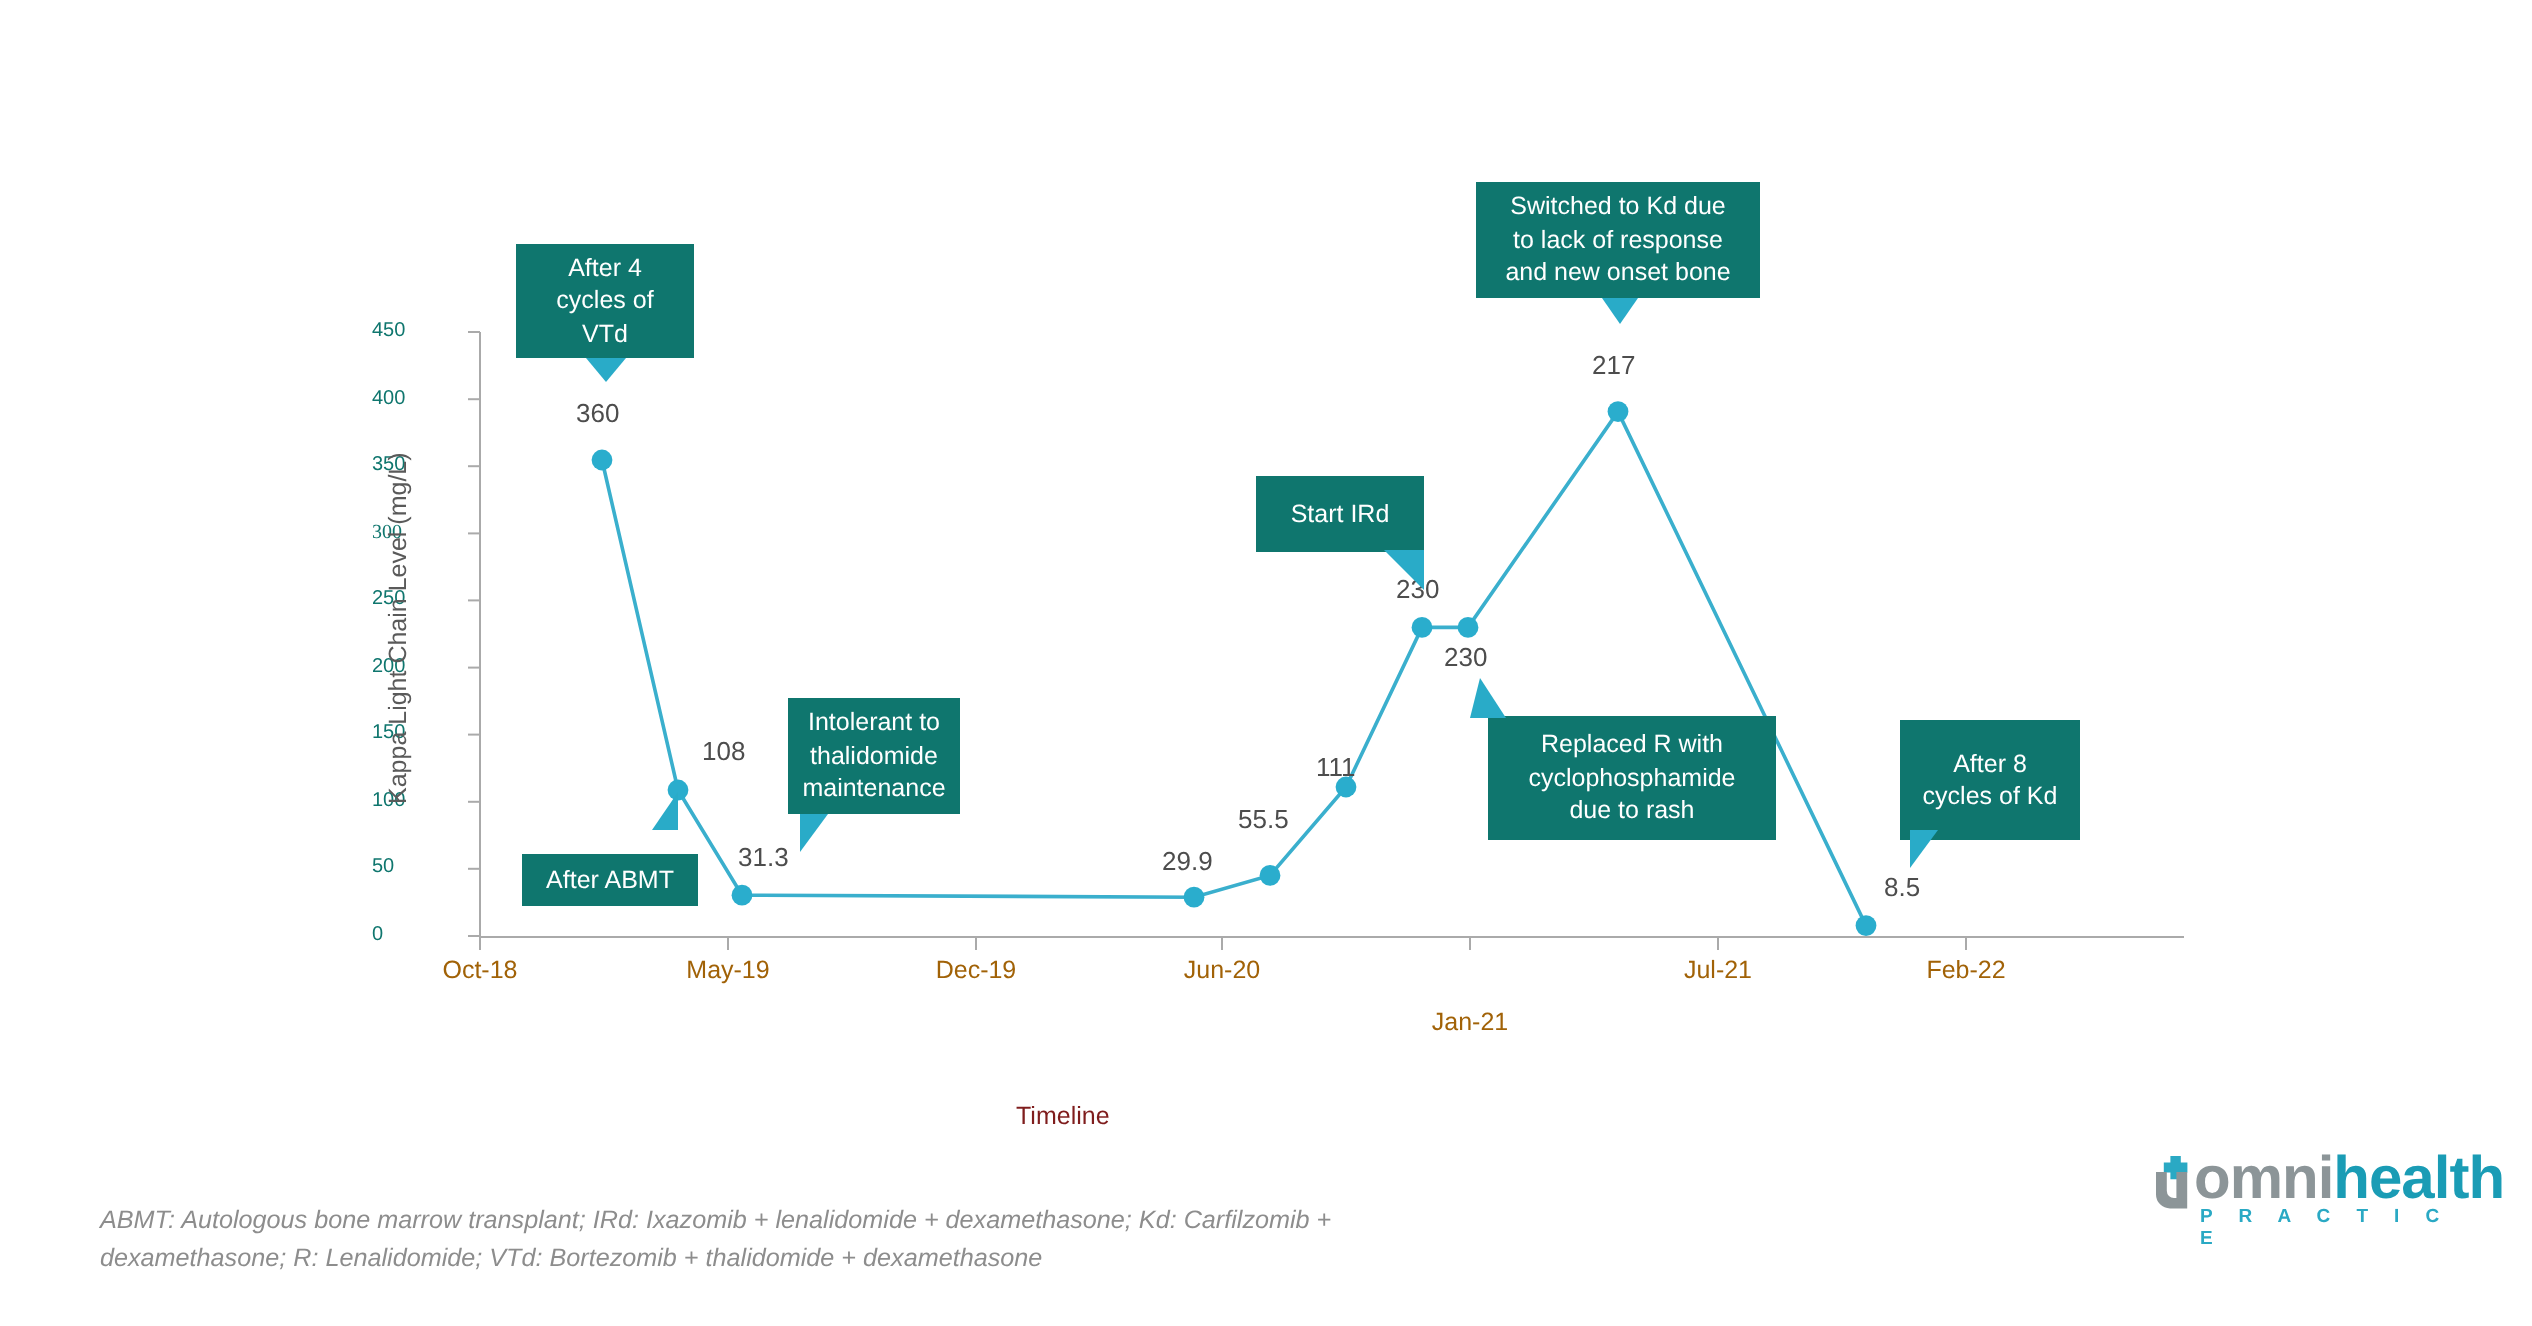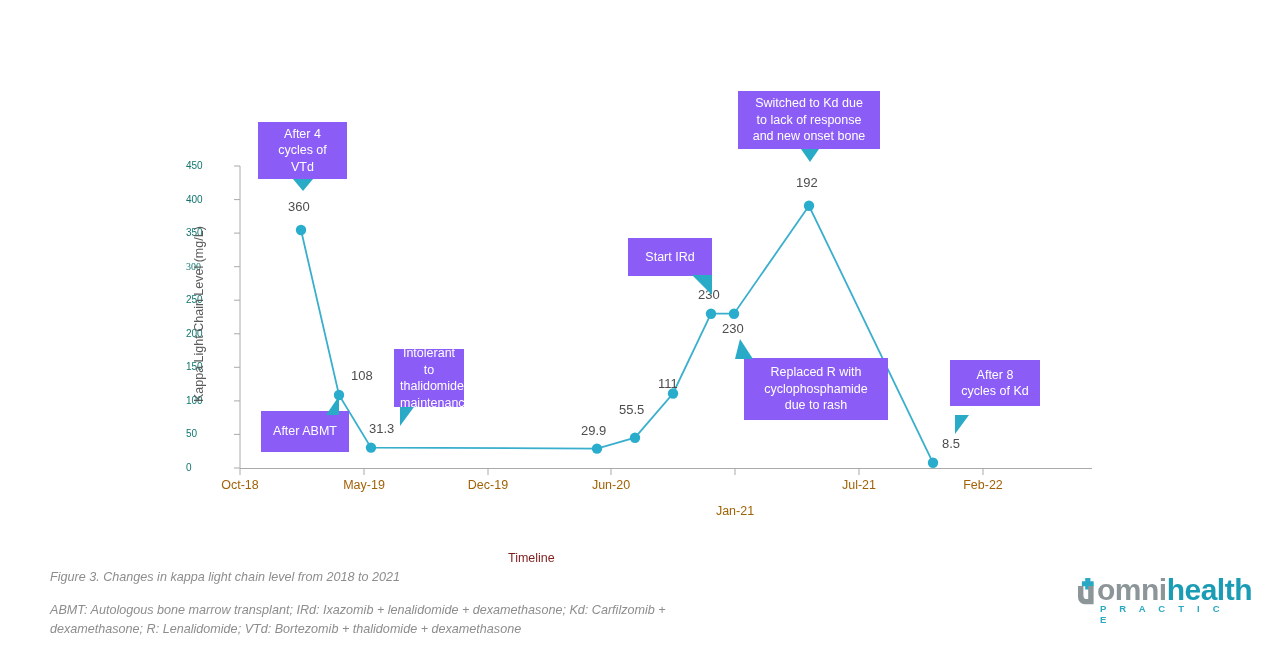--- a/index.html
+++ b/index.html
@@ -34,21 +34,21 @@
     white-space:nowrap;
   }
 
   
   .plabel{
     position:absolute;font-size:13px;color:#4d4d4d;white-space:nowrap;
   }
 
   
   .callout{
-    position:absolute;background:#8b5cf6;color:#ffffff;
+    position:absolute;background:#0f766e;color:#ffffff;
     font-size:12.5px;line-height:16.5px;text-align:center;
     display:flex;align-items:center;justify-content:center;
     box-sizing:border-box;padding:4px 6px;
   }
   .callout .ctext{display:block;width:100%;white-space:pre-line;}
   .tail{position:absolute;width:0;height:0;}
 
   
   .caption{
     position:absolute;font-style:italic;color:#8d8d8d;
@@ -144,38 +144,38 @@
     <div class="axis-title-y" style="left:192px;top:402px;">Kappa Light Chain Level (mg/L)</div>
 
     <div class="plabel" style="left:288px;top:199px;">360</div>
     <div class="plabel" style="left:351px;top:368px;">108</div>
     <div class="plabel" style="left:369px;top:421px;">31.3</div>
     <div class="plabel" style="left:581px;top:423px;">29.9</div>
     <div class="plabel" style="left:619px;top:402px;">55.5</div>
     <div class="plabel" style="left:658px;top:376px;">111</div>
     <div class="plabel" style="left:698px;top:287px;">230</div>
     <div class="plabel" style="left:722px;top:321px;">230</div>
-    <div class="plabel" style="left:796px;top:175px;">192</div>
+    <div class="plabel" style="left:796px;top:175px;">217</div>
     <div class="plabel" style="left:942px;top:436px;">8.5</div>
 
     <div class="callout" style="left:258px;top:122px;width:89px;height:57px;">
       <span class="ctext">After 4
 cycles of
 VTd</span>
     </div>
     <div class="tail" style="left:293px;top:179px;border-left:10px solid transparent;border-right:10px solid transparent;border-top:12px solid #29abc8;"></div>
 
-    <div class="callout" style="left:261px;top:411px;width:88px;height:41px;">
+    <div class="callout" style="left:261px;top:427px;width:88px;height:26px;">
       <span class="ctext">After ABMT</span>
     </div>
     <svg style="position:absolute;left:326px;top:396px;width:28px;height:22px;overflow:visible;">
       <polygon points="0,19 13,0 13,19" fill="#29abc8"></polygon>
     </svg>
 
-    <div class="callout" style="left:394px;top:349px;width:70px;height:58px;">
+    <div class="callout" style="left:394px;top:349px;width:86px;height:58px;">
       <span class="ctext">Intolerant to
 thalidomide
 maintenance</span>
     </div>
     <svg style="position:absolute;left:400px;top:406px;width:26px;height:22px;overflow:visible;">
       <polygon points="0,20 0,1 14,1" fill="#29abc8"></polygon>
     </svg>
 
     <div class="callout" style="left:628px;top:238px;width:84px;height:38px;">
       <span class="ctext">Start IRd</span>
@@ -193,31 +193,30 @@
 
     <div class="callout" style="left:716px;top:358px;width:144px;height:62px;margin-left:28px;">
       <span class="ctext">Replaced R with
 cyclophosphamide
 due to rash</span>
     </div>
     <svg style="position:absolute;left:735px;top:339px;width:26px;height:22px;overflow:visible;">
       <polygon points="0,20 5,0 18,20" fill="#29abc8"></polygon>
     </svg>
 
-    <div class="callout" style="left:950px;top:360px;width:90px;height:46px;">
+    <div class="callout" style="left:950px;top:360px;width:90px;height:60px;">
       <span class="ctext">After 8
 cycles of Kd</span>
     </div>
     <svg style="position:absolute;left:955px;top:414px;width:26px;height:22px;overflow:visible;">
       <polygon points="0,20 0,1 14,1" fill="#29abc8"></polygon>
     </svg>
 
   </div>
 
-  <div class="caption" style="left:50px;top:568px;width:700px;">Figure 3. Changes in kappa light chain level from 2018 to 2021</div>
   <div class="caption" style="left:50px;top:601px;width:680px;">ABMT: Autologous bone marrow transplant; IRd: Ixazomib + lenalidomide + dexamethasone; Kd: Carfilzomib + dexamethasone; R: Lenalidomide; VTd: Bortezomib + thalidomide + dexamethasone</div>
 
   <div class="logo">
     <svg class="logo-mark" width="30" height="28" viewBox="0 0 30 28">
 
       <path d="M10.2 0 h5.2 v3.3 h3.3 v5.0 h-3.3 v3.3 h-5.2 v-3.3 h-3.3 v-5.0 h3.3 z" fill="#2aa9c4"></path>
 
       <path d="M3.0 8.0 h5.4 v9.4 a3.6 3.6 0 0 0 3.6 3.6 h1.2 v-13.0 h5.4 v18.2 h-8.6 a7.0 7.0 0 0 1 -7.0 -7.0 z" fill="#8c9598"></path>
     </svg>
     <div class="logo-word">

